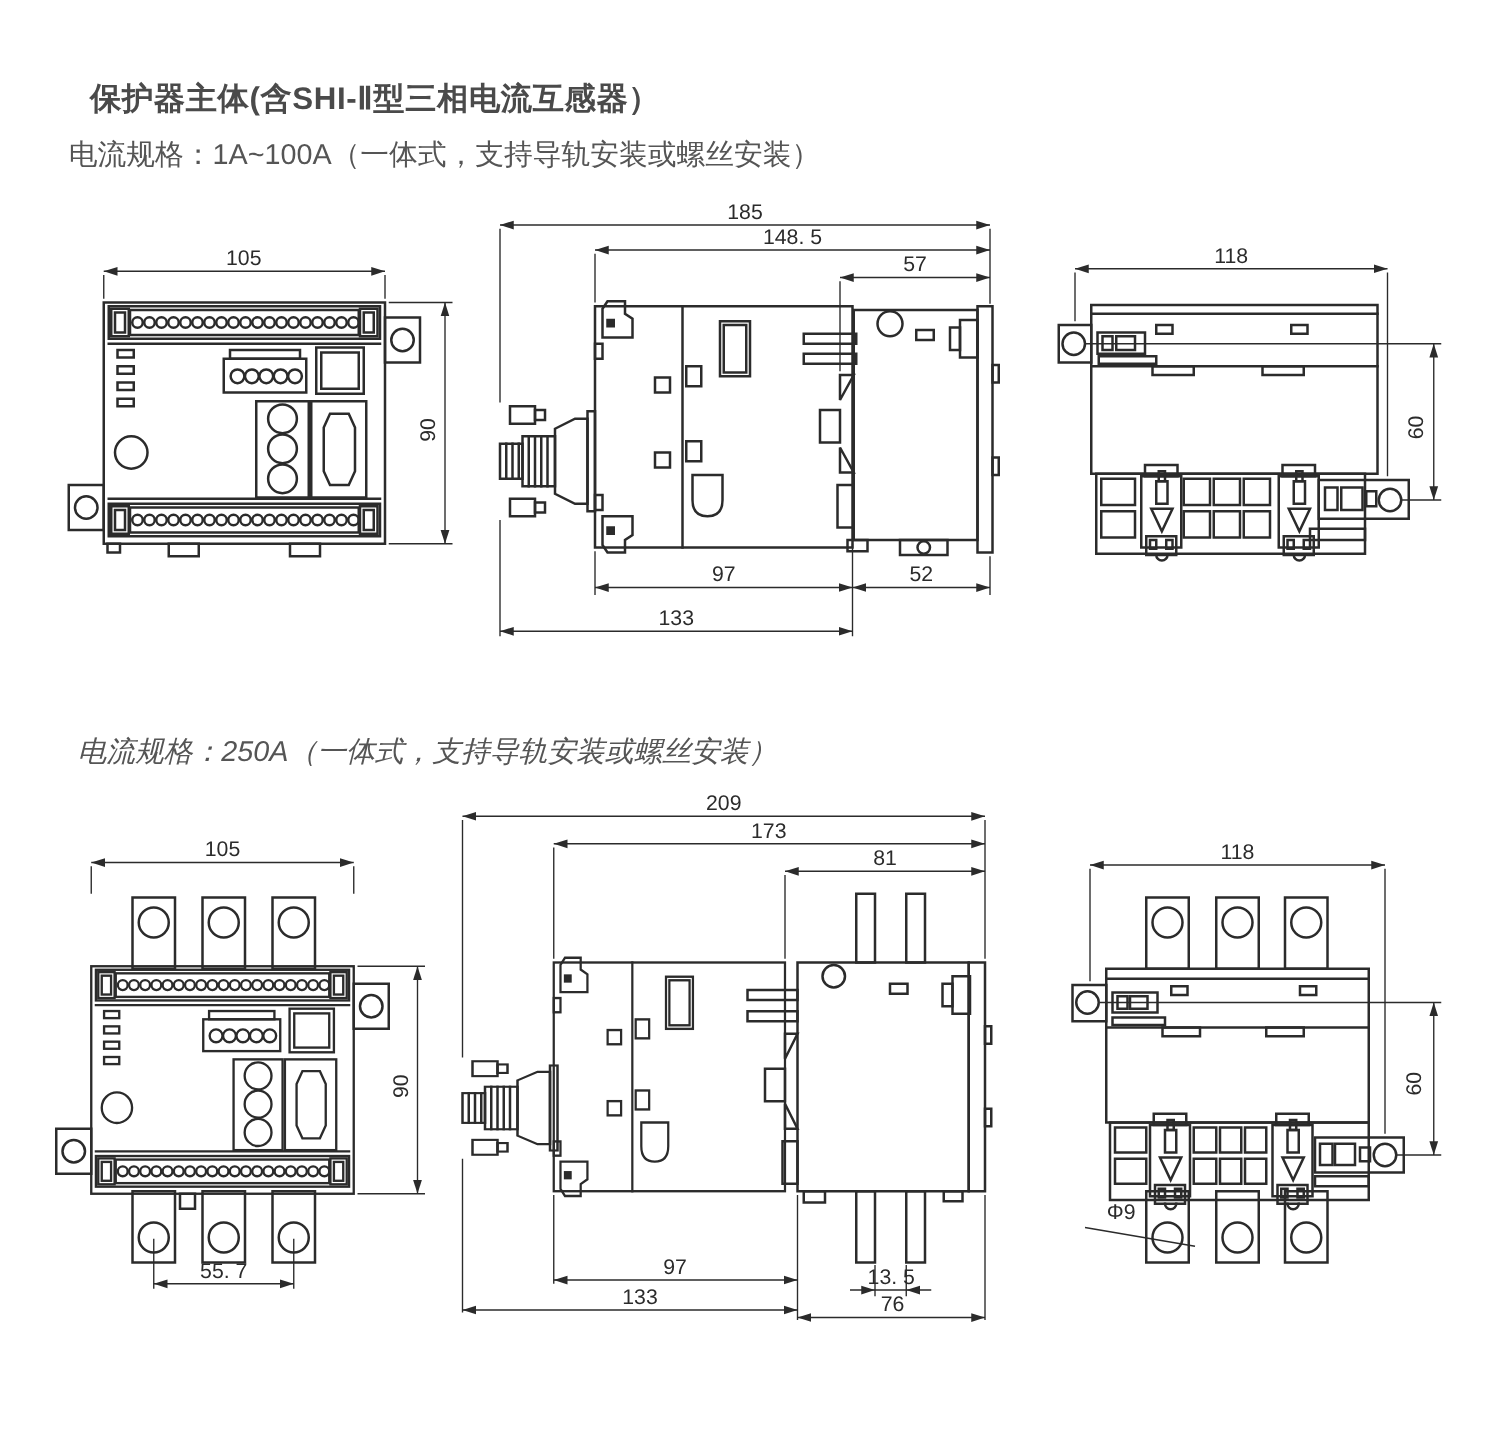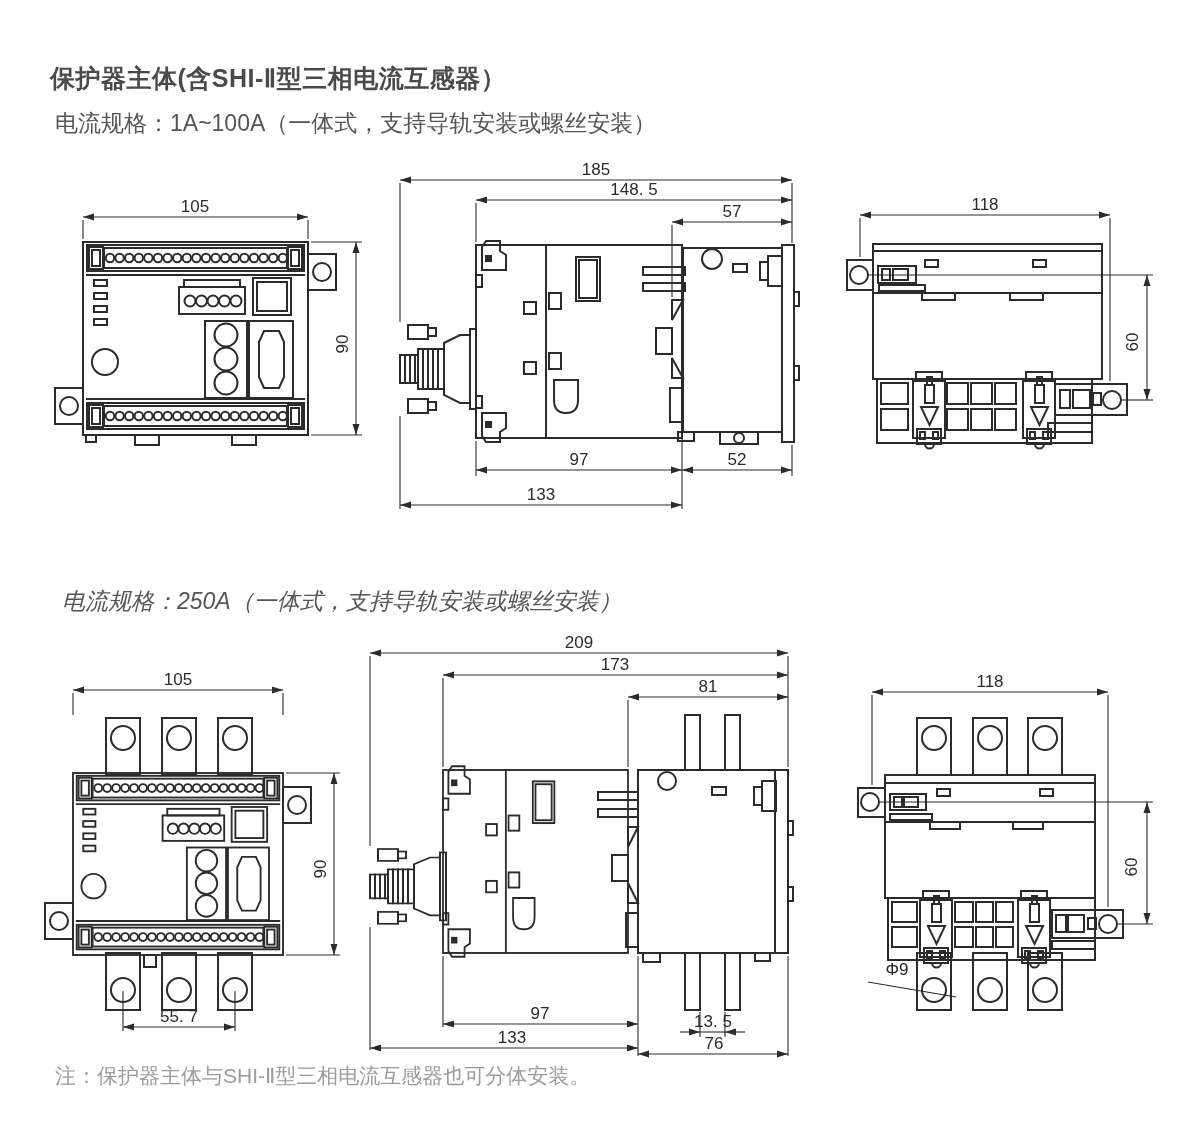--- a/index.html
+++ b/index.html
@@ -1,19 +1,19 @@
 <!DOCTYPE html>
 <html><head>
 <meta charset="utf-8">
 <style>
   html,body{margin:0;padding:0;background:#fff;}
   #page{position:relative;width:1200px;height:1147px;background:#ffffff;overflow:hidden;
         font-family:"Liberation Sans",sans-serif;}
   .abs{position:absolute;}
-  .title{left:50px;top:62px;font-size:25px;font-weight:bold;color:#4a4a4a;letter-spacing:.5px;}
+  .title{left:72px;top:62px;font-size:25px;font-weight:bold;color:#4a4a4a;letter-spacing:.5px;}
   .spec1{left:55px;top:108px;font-size:23px;color:#555555;text-align:right;}
   .spec2{left:62px;top:586px;font-size:23px;color:#555555;font-style:italic;}
   .note{left:55px;top:1062px;font-size:21px;color:#9b9b9b;}
   svg{position:absolute;overflow:visible;}
   .ol{fill:none;stroke:#2b2b2b;stroke-width:2;stroke-linejoin:miter;stroke-linecap:square;}
   .dim{fill:none;stroke:#2b2b2b;stroke-width:1.1;}
   .dimtxt{font-family:"Liberation Sans",sans-serif;font-size:17px;fill:#2b2b2b;text-anchor:middle;}
   .fd{fill:#2b2b2b;stroke:none;}
 </style>
 </head>
@@ -137,21 +137,20 @@
         <rect x="9" y="176" width="7" height="7" class="fd"></rect>
         <rect x="0" y="30" width="6" height="12"></rect>
           <rect x="0" y="151" width="6" height="12"></rect>
       </g>
     </defs>
   </svg>
 
   <div class="abs title">保护器主体(含SHI-Ⅱ型三相电流互感器）</div>
   <div class="abs spec1">电流规格：1A~100A（一体式，支持导轨安装或螺丝安装）</div>
   <div class="abs spec2">电流规格：250A（一体式，支持导轨安装或螺丝安装）</div>
-  <div class="abs note">注：保护器主体与SHI-Ⅱ型三相电流互感器也可分体安装。</div>
 
   <svg style="left:50px;top:192px" width="330" height="300" viewBox="0 0 330 300" xmlns="http://www.w3.org/2000/svg">
     <g class="ol">
       <use href="#face" x="33" y="50"></use>
       <rect x="258" y="62" width="28" height="36"></rect>
         <circle cx="272" cy="80" r="9"></circle>
       <rect x="5" y="196" width="28" height="36"></rect>
         <circle cx="19" cy="214" r="9"></circle>
       <rect x="85" y="243" width="24" height="10"></rect>
         <rect x="182" y="243" width="24" height="10"></rect>

